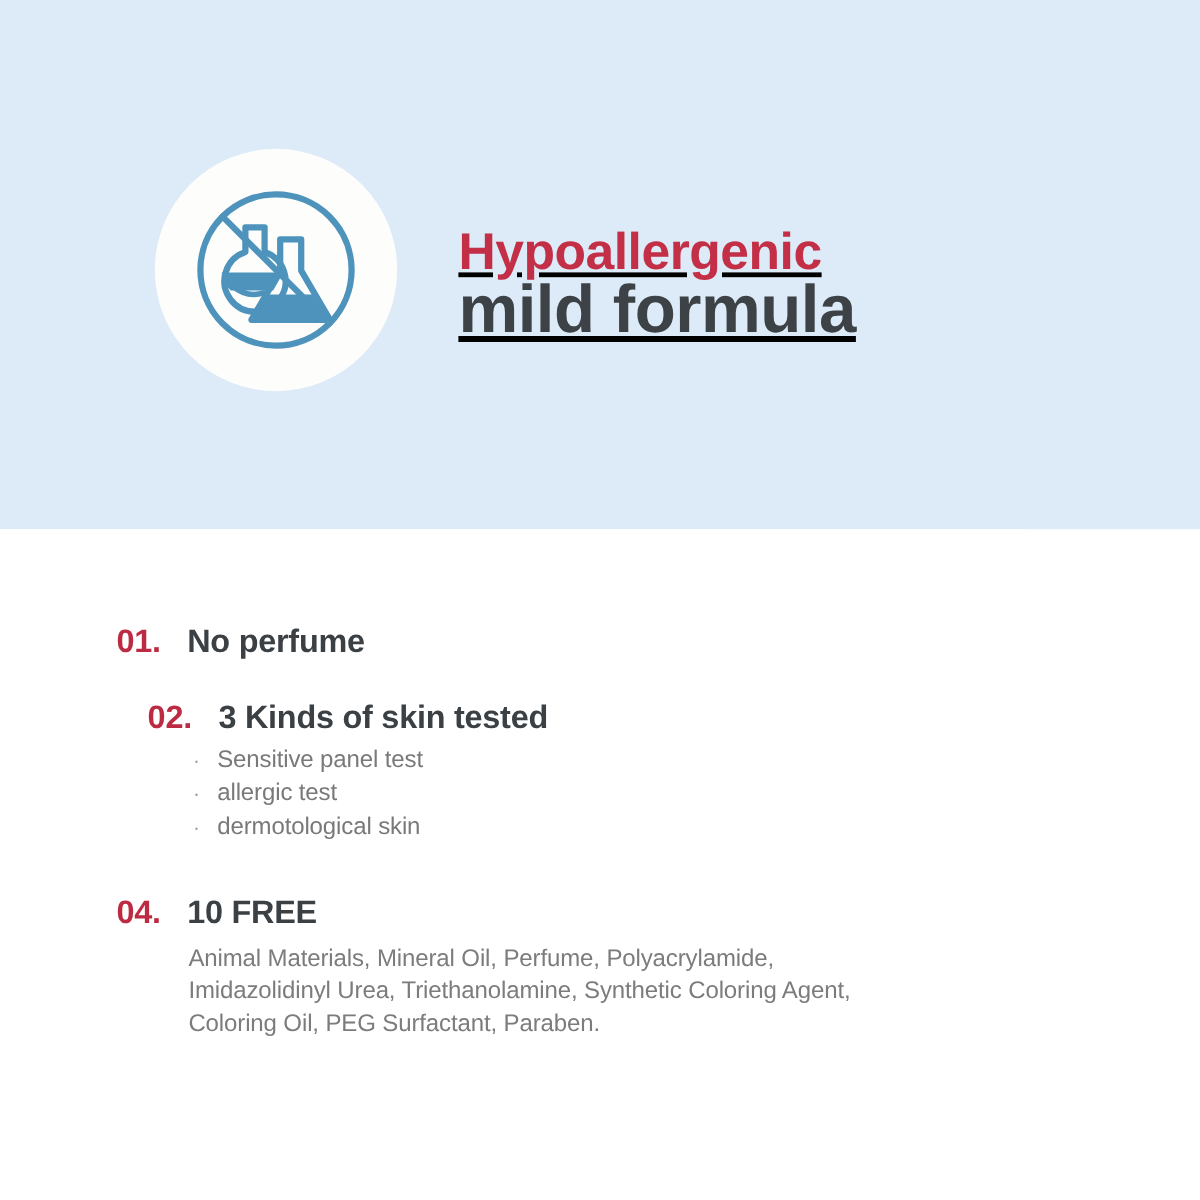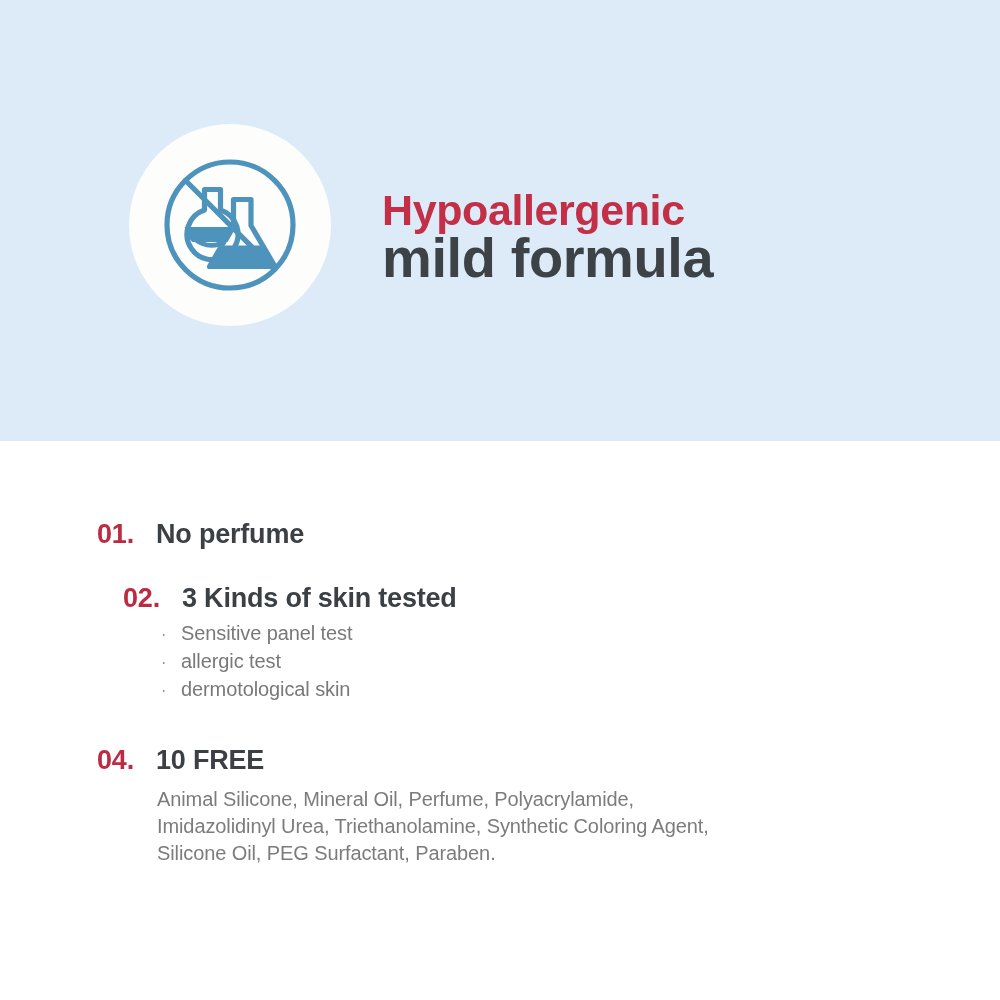--- a/index.html
+++ b/index.html
@@ -58,20 +58,21 @@
     height: 144px;
     display: block;
   }
 
   
   .headline {
     position: absolute;
     left: 382px;
     top: 186px;
     width: 560px;
+    text-decoration: underline;
   }
 
   .headline .line1 {
     display: block;
     font-size: 43px;
     font-weight: 700;
     color: #c32f46;
     letter-spacing: -0.4px;
     line-height: 48px;
     white-space: nowrap;
@@ -239,20 +240,20 @@
         </li>
       </ul>
     </div>
 
     <div class="feature" id="feature-3">
       <div class="feature-head">
         <span class="feature-num">04.</span>
         <span class="feature-title">10 FREE</span>
       </div>
       <div class="ingredients">
-        <span>Animal Silicone, Mineral Oil, Perfume, Polyacrylamide,</span>
+        <span>Animal Materials, Mineral Oil, Perfume, Polyacrylamide,</span>
         <span>Imidazolidinyl Urea, Triethanolamine, Synthetic Coloring Agent,</span>
-        <span>Silicone Oil, PEG Surfactant, Paraben.</span>
+        <span>Coloring Oil, PEG Surfactant, Paraben.</span>
       </div>
     </div>
 
   </div>
 </div>
 
 </body></html>

